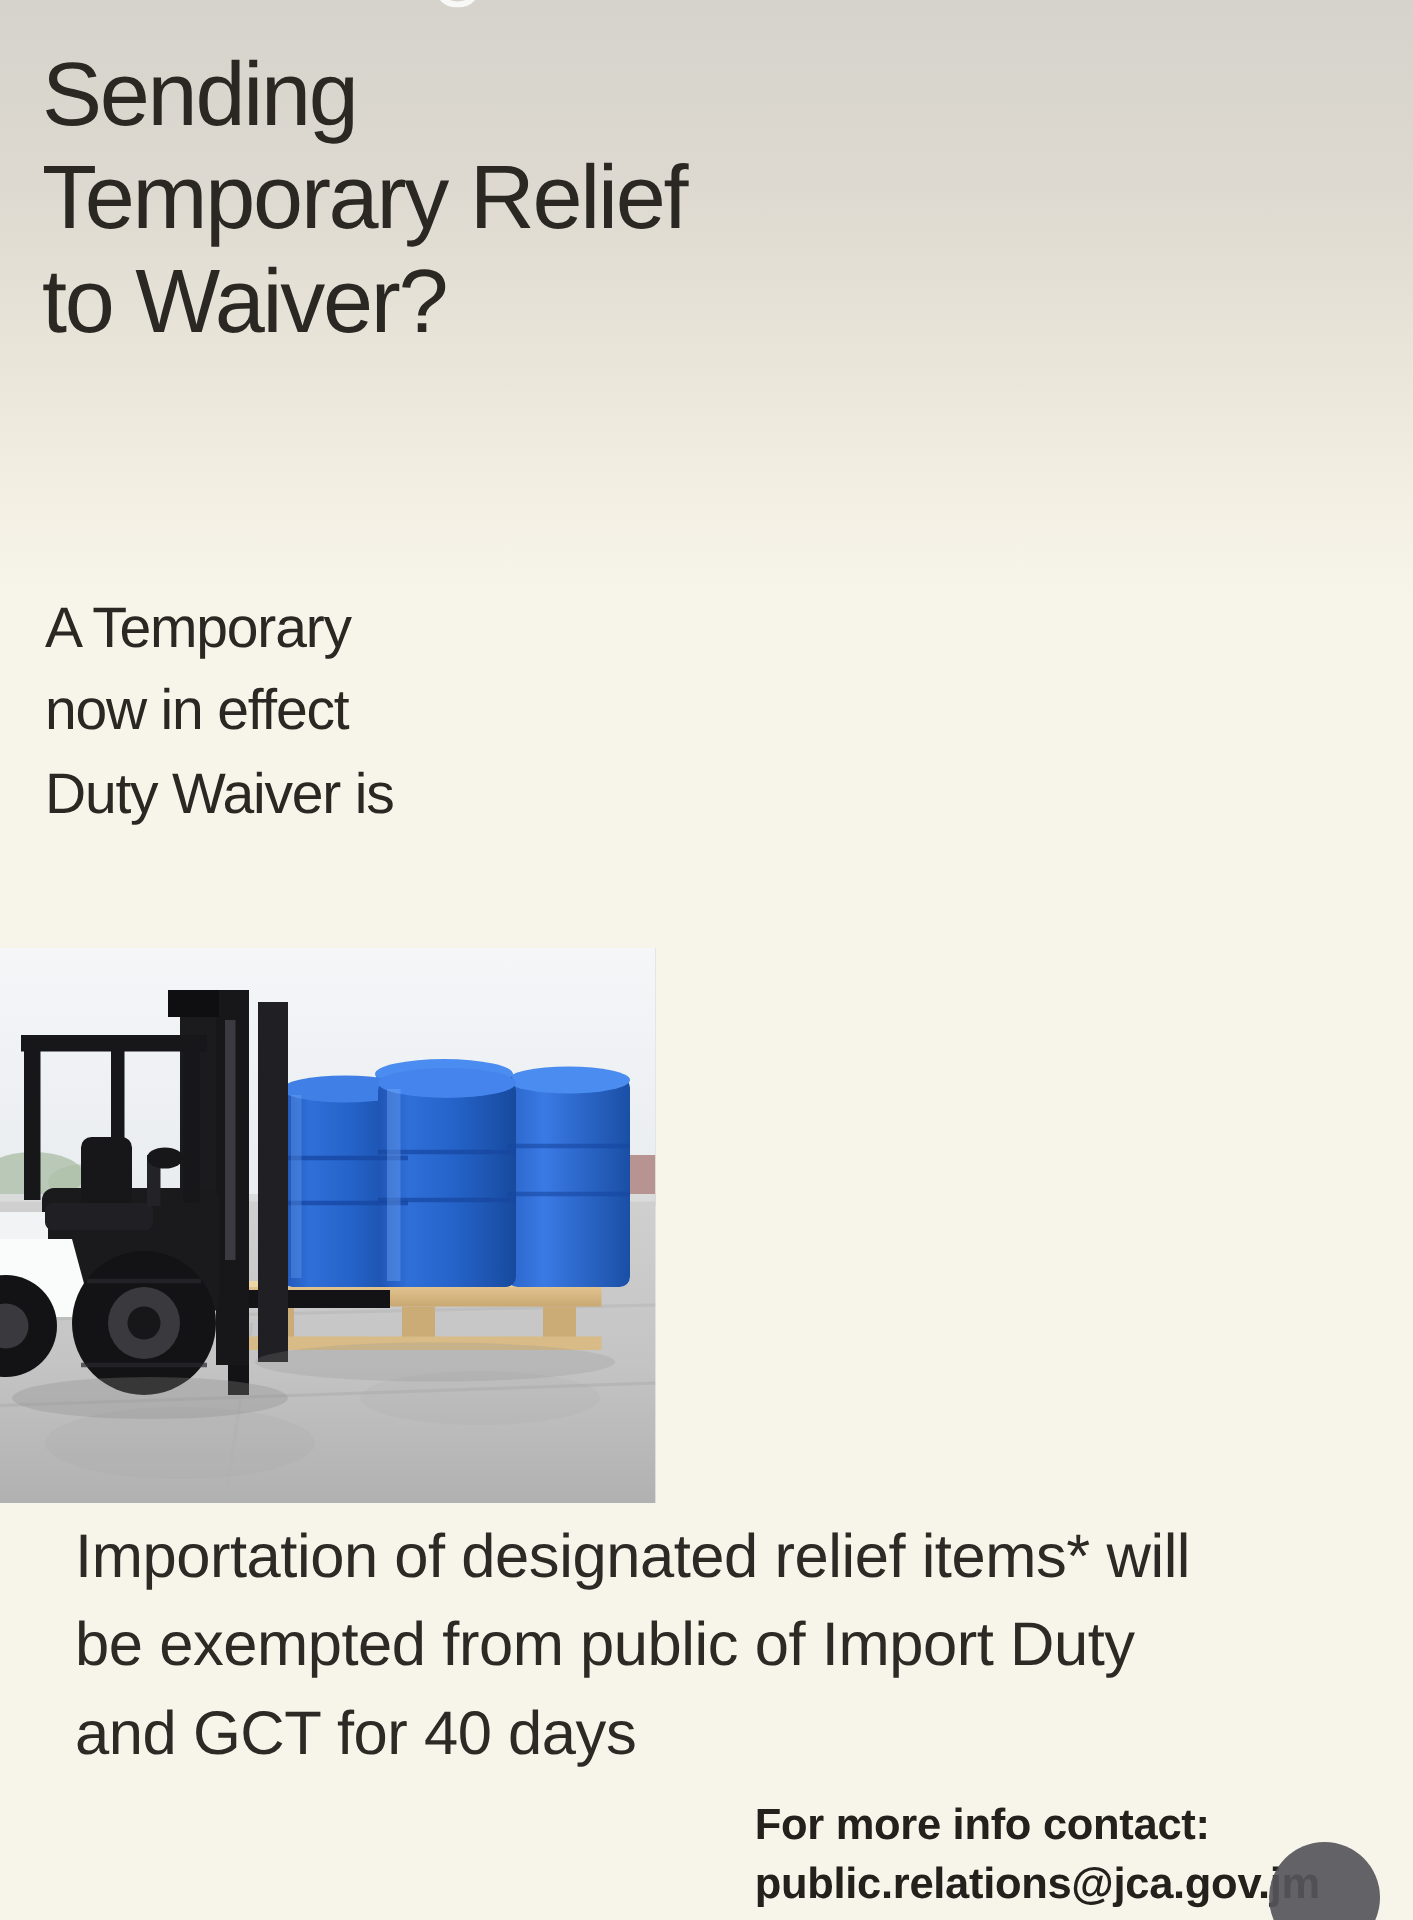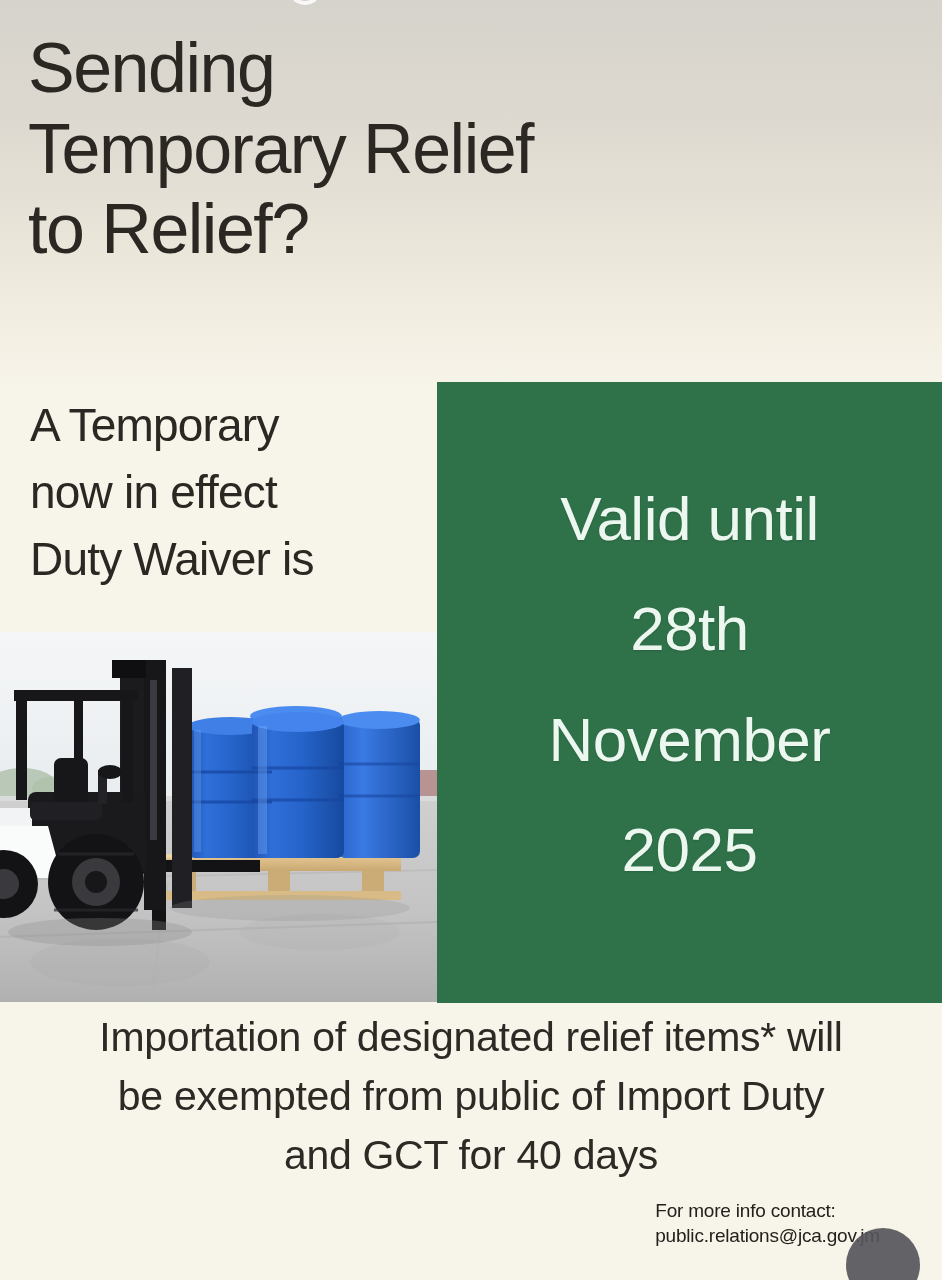--- a/index.html
+++ b/index.html
@@ -45,35 +45,35 @@
     opacity:.85;
   }
 
   
   .headline {
     position:absolute;
     left:28px;
     top:28px;
     width:760px;
     color:#2b2722;
-    font-size:70px;
+    font-size:60px;
     line-height:1.15;
     font-weight:400;
     letter-spacing:-1.5px;
   }
   .headline .hl-line { display:block; white-space:nowrap; }
 
   
   .subtitle {
     position:absolute;
     left:30px;
     top:392px;
     width:400px;
     color:#2b2722;
-    font-size:46px;
+    font-size:38px;
     line-height:1.46;
     font-weight:400;
     letter-spacing:-0.8px;
   }
   .subtitle .st-line { display:block; white-space:nowrap; }
 
   
   .validity-panel {
     position:absolute;
     left:437px;
@@ -112,39 +112,39 @@
   }
   .photo svg { display:block; width:100%; height:100%; }
 
   
   .body-copy {
     position:absolute;
     left:0;
     top:1008px;
     width:942px;
     padding:0 50px;
-    text-align:center;
+    text-align:left;
     color:#2d2a26;
     font-size:41px;
     line-height:1.44;
     font-weight:400;
     letter-spacing:-0.3px;
   }
   .body-copy .bc-line { display:block; white-space:nowrap; }
 
   
   .contact {
     position:absolute;
     right:62px;
     top:1198px;
     text-align:left;
     color:#24211d;
-    font-size:19px;
+    font-size:29px;
     line-height:1.33;
-    font-weight:400;
+    font-weight:700;
     letter-spacing:-0.2px;
   }
   .contact .ct-line { display:block; white-space:nowrap; }
 
   
   .fab {
     position:absolute;
     right:22px;
     bottom:-22px;
     width:74px;
@@ -157,35 +157,29 @@
 </head>
 <body>
 
 <div class="poster">
 
   <div class="top-glyph-sliver"></div>
 
   <h1 class="headline">
     <span class="hl-line">Sending</span>
     <span class="hl-line">Temporary Relief</span>
-    <span class="hl-line">to Relief?</span>
+    <span class="hl-line">to Waiver?</span>
   </h1>
 
   <h2 class="subtitle">
     <span class="st-line">A Temporary</span>
     <span class="st-line">now in effect</span>
     <span class="st-line">Duty Waiver is</span>
   </h2>
 
-  <aside class="validity-panel">
-    <span class="vp-line">Valid until</span>
-    <span class="vp-line">28th</span>
-    <span class="vp-line">November</span>
-    <span class="vp-line">2025</span>
-  </aside>
 
   <figure class="photo">
     <svg viewBox="0 0 437 370" preserveAspectRatio="xMidYMid slice">
       <defs>
         <linearGradient id="skyG" x1="0" y1="0" x2="0" y2="1">
           <stop offset="0%" stop-color="#f4f6f8"></stop>
           <stop offset="100%" stop-color="#e4e8ea"></stop>
         </linearGradient>
         <linearGradient id="groundG" x1="0" y1="0" x2="0" y2="1">
           <stop offset="0%" stop-color="#cfd0cf"></stop>

